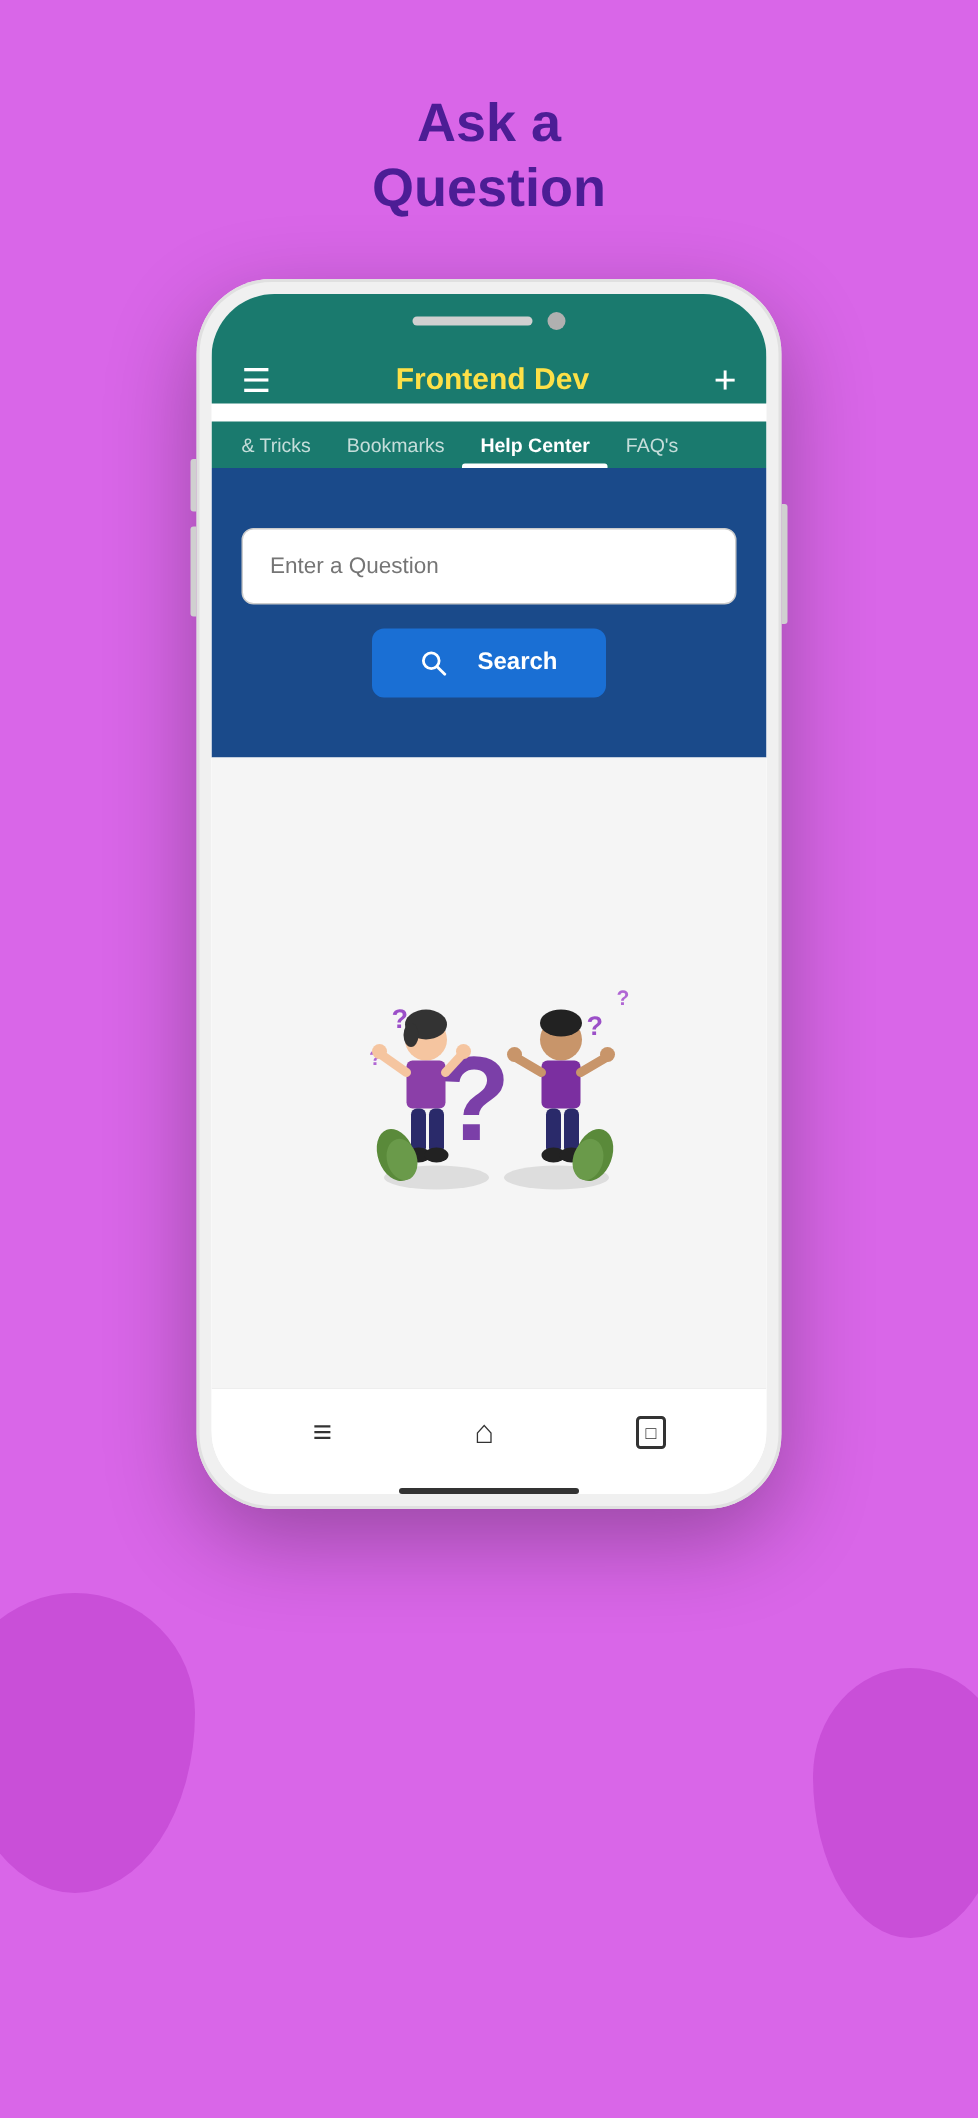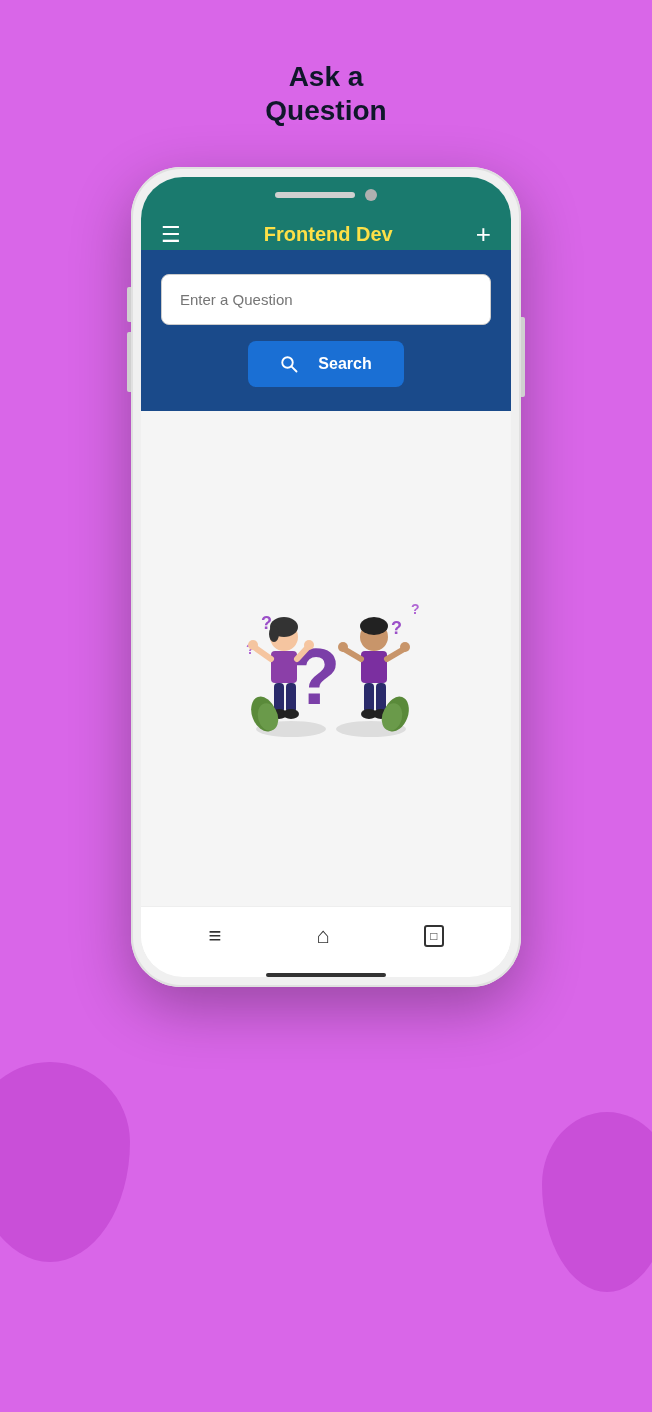--- a/index.html
+++ b/index.html
@@ -31,22 +31,22 @@
       bottom: 120px;
       right: -20px;
       width: 130px;
       height: 180px;
       background: #c94fd8;
       border-radius: 50% 50% 50% 50% / 40% 40% 60% 60%;
       z-index: 0;
     }
 
     .page-title {
-      color: #0f172a;
-      font-size: 28px;
+      color: #4c1d95;
+      font-size: 36px;
       font-weight: 700;
       text-align: center;
       margin-top: 60px;
       margin-bottom: 40px;
       line-height: 1.2;
       z-index: 1;
     }
 
     
     .phone-frame {
@@ -156,21 +156,21 @@
       left: 0;
       right: 0;
       height: 3px;
       background: white;
       border-radius: 2px 2px 0 0;
     }
 
     
     .search-section {
       background: #1a4a8a;
-      padding: 24px 20px;
+      padding: 40px 20px;
     }
 
     .question-input {
       width: 100%;
       padding: 16px 18px;
       border: 1.5px solid #ccc;
       border-radius: 8px;
       font-size: 15px;
       color: #999;
       background: white;
@@ -300,20 +300,34 @@
         <div class="notch-camera"></div>
       </div>
     </div>
 
     <div class="app-header">
       <span class="hamburger-icon">☰</span>
       <span class="app-title">Frontend Dev</span>
       <span class="plus-icon">+</span>
     </div>
 
+    <div class="nav-tabs">
+      <div class="nav-tab">
+        <span>&amp; Tricks</span>
+      </div>
+      <div class="nav-tab">
+        <span>Bookmarks</span>
+      </div>
+      <div class="nav-tab active">
+        <span>Help Center</span>
+      </div>
+      <div class="nav-tab">
+        <span>FAQ's</span>
+      </div>
+    </div>
 
     <div class="search-section">
       <input class="question-input" type="text" placeholder="Enter a Question" style="">
       <div class="search-button-wrapper">
         <button class="search-button">
           <svg width="18" height="18" viewBox="0 0 24 24" fill="none">
             <circle cx="10" cy="10" r="7" stroke="white" stroke-width="2.5"></circle>
             <line x1="15.5" y1="15.5" x2="22" y2="22" stroke="white" stroke-width="2.5" stroke-linecap="round"></line>
           </svg>
           <span>Search</span>

